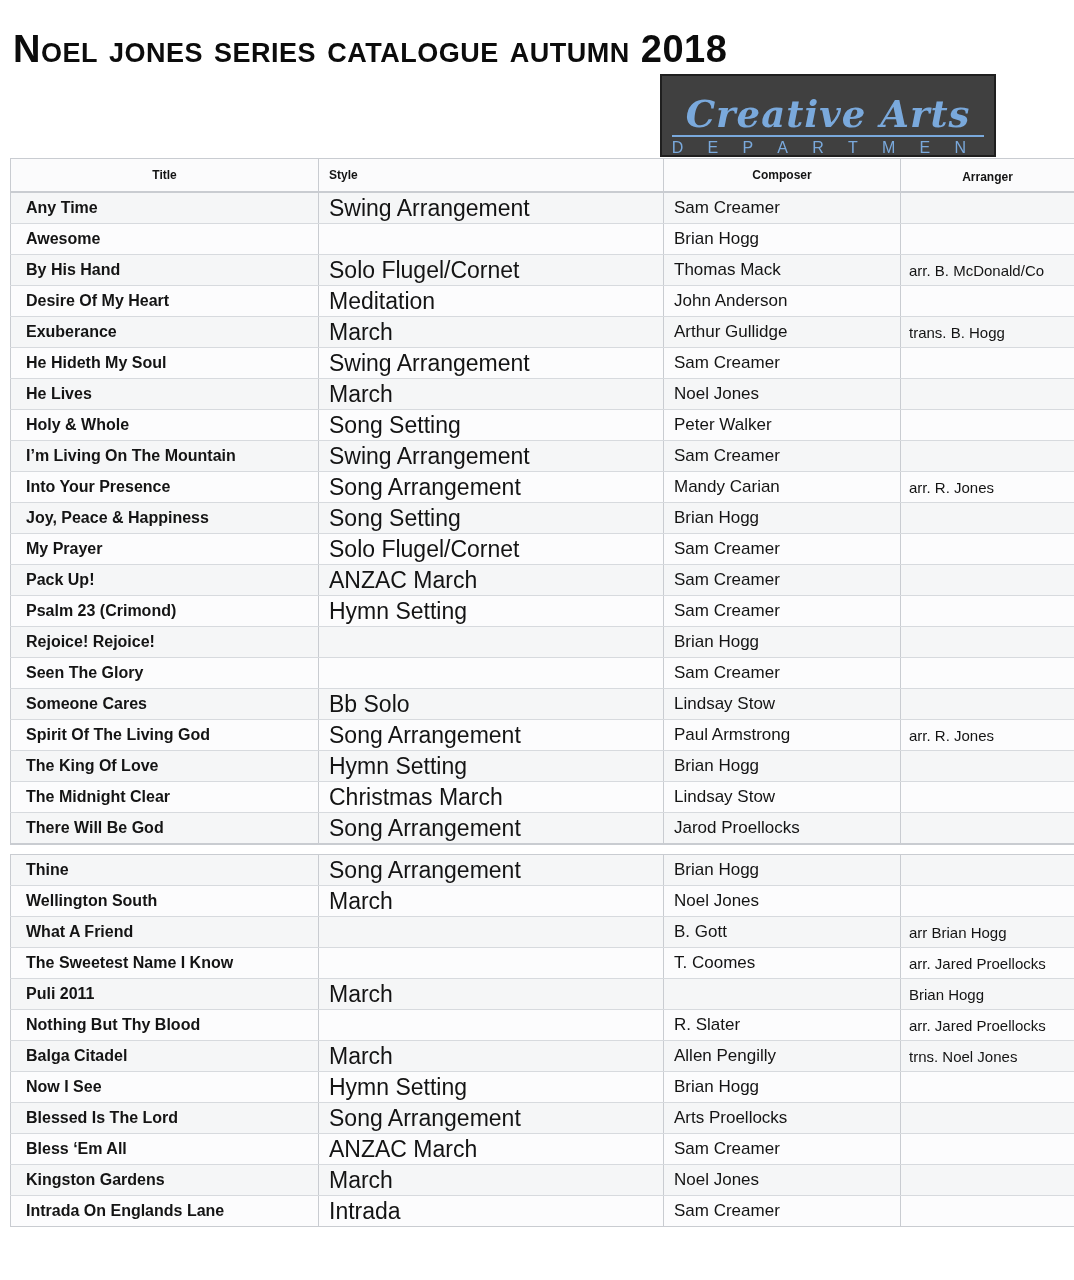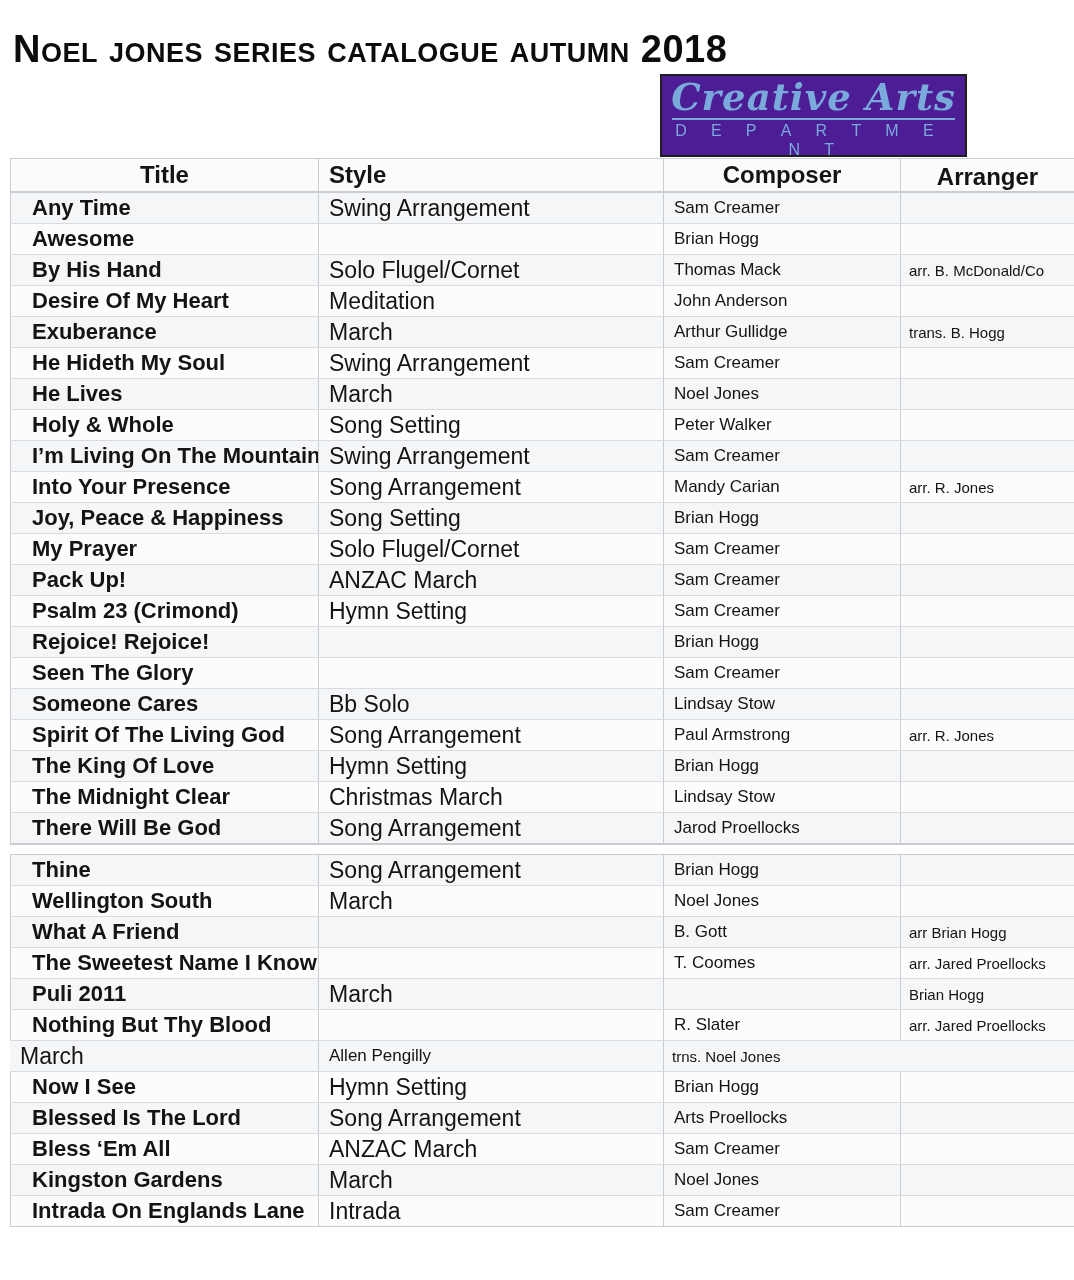--- a/index.html
+++ b/index.html
@@ -8,49 +8,49 @@
 
   
   .page-title {
     position: absolute; left: 13px; top: 28px;
     font-size: 38px; font-weight: 700; font-variant: small-caps;
     letter-spacing: 0.5px; color: #0c0c0c; white-space: nowrap;
   }
 
   
   .logo-box {
-    position: absolute; left: 660px; top: 74px; width: 307px; height: 83px;
-    border: 2px solid #1f1f1f; background: #4c1d95; text-align: center;
-    padding-top: 1px;
+    position: absolute; left: 660px; top: 74px; width: 336px; height: 83px;
+    border: 2px solid #1f1f1f; background: #404040; text-align: center;
+    padding-top: 18px;
   }
   .logo-script {
     font-family: "DejaVu Serif", serif; font-style: italic; font-weight: 700;
     font-size: 37px; line-height: 1.1; letter-spacing: 1px;
   }
   .logo-rule { height: 0; border-top: 2px solid; margin: 0 10px 1px 10px; }
   .logo-dept {
     font-size: 16px; font-weight: 400; letter-spacing: 10.5px;
     padding-left: 6px; line-height: 1.2;
   }
 
   
   .catalogue-table { position: absolute; left: 10px; top: 158px; width: 1064px; }
   .trow {
     display: grid; grid-template-columns: 309px 345px 237px 1fr;
     height: 31px; align-items: center;
     border-bottom: 1px solid #d7dade;
   }
   .trow > div { height: 100%; display: flex; align-items: center; overflow: hidden; white-space: nowrap; }
-  .col-title    { border-left: 1px solid #c9ccd1; border-right: 1px solid #c9ccd1; padding-left: 21px; font-weight: 700; font-size: 22px; }
+  .col-title    { border-left: 1px solid #c9ccd1; border-right: 1px solid #c9ccd1; padding-left: 15px; font-weight: 700; font-size: 16px; }
   .col-style    { border-right: 1px solid #c9ccd1; padding-left: 10px; font-size: 23px; }
   .col-composer { border-right: 1px solid #c9ccd1; padding-left: 10px; font-size: 17px; }
   .col-arranger { padding-left: 8px; font-size: 15px; }
 
   .thead { height: 34px; border-top: 1px solid #c9ccd1; border-bottom: 1px solid #c9ccd1; background: #fbfbfc; }
-  .thead > div { font-weight: 700; font-size: 24px; }
+  .thead > div { font-weight: 700; font-size: 12px; }
   .thead .col-title   { justify-content: center; padding-left: 0; }
   .thead .col-composer{ justify-content: center; padding-left: 0; }
   .thead .col-arranger{ justify-content: center; padding-left: 0; position: relative; top: 2px; }
 
   .trow:nth-child(odd)  { background: #f5f6f7; }
   .trow:nth-child(even) { background: #fcfcfd; }
   .thead.trow { background: #fbfbfc; }
 
   .section-gap { height: 10px; background: #ffffff; border-top: 1px solid #c9ccd1; }
   .section { border-top: 1px solid #c9ccd1; }
@@ -235,20 +235,21 @@
           <div class="col-composer"></div>
           <div class="col-arranger">Brian Hogg</div>
         </div>
         <div class="trow">
           <div class="col-title">Nothing But Thy Blood</div>
           <div class="col-style"></div>
           <div class="col-composer">R. Slater</div>
           <div class="col-arranger">arr. Jared Proellocks</div>
         </div>
         <div class="trow">
+          <div class="col-title">Balga Citadel</div>
           <div class="col-style">March</div>
           <div class="col-composer">Allen Pengilly</div>
           <div class="col-arranger">trns. Noel Jones</div>
         </div>
         <div class="trow">
           <div class="col-title">Now I See</div>
           <div class="col-style">Hymn Setting</div>
           <div class="col-composer">Brian Hogg</div>
           <div class="col-arranger"></div>
         </div>

